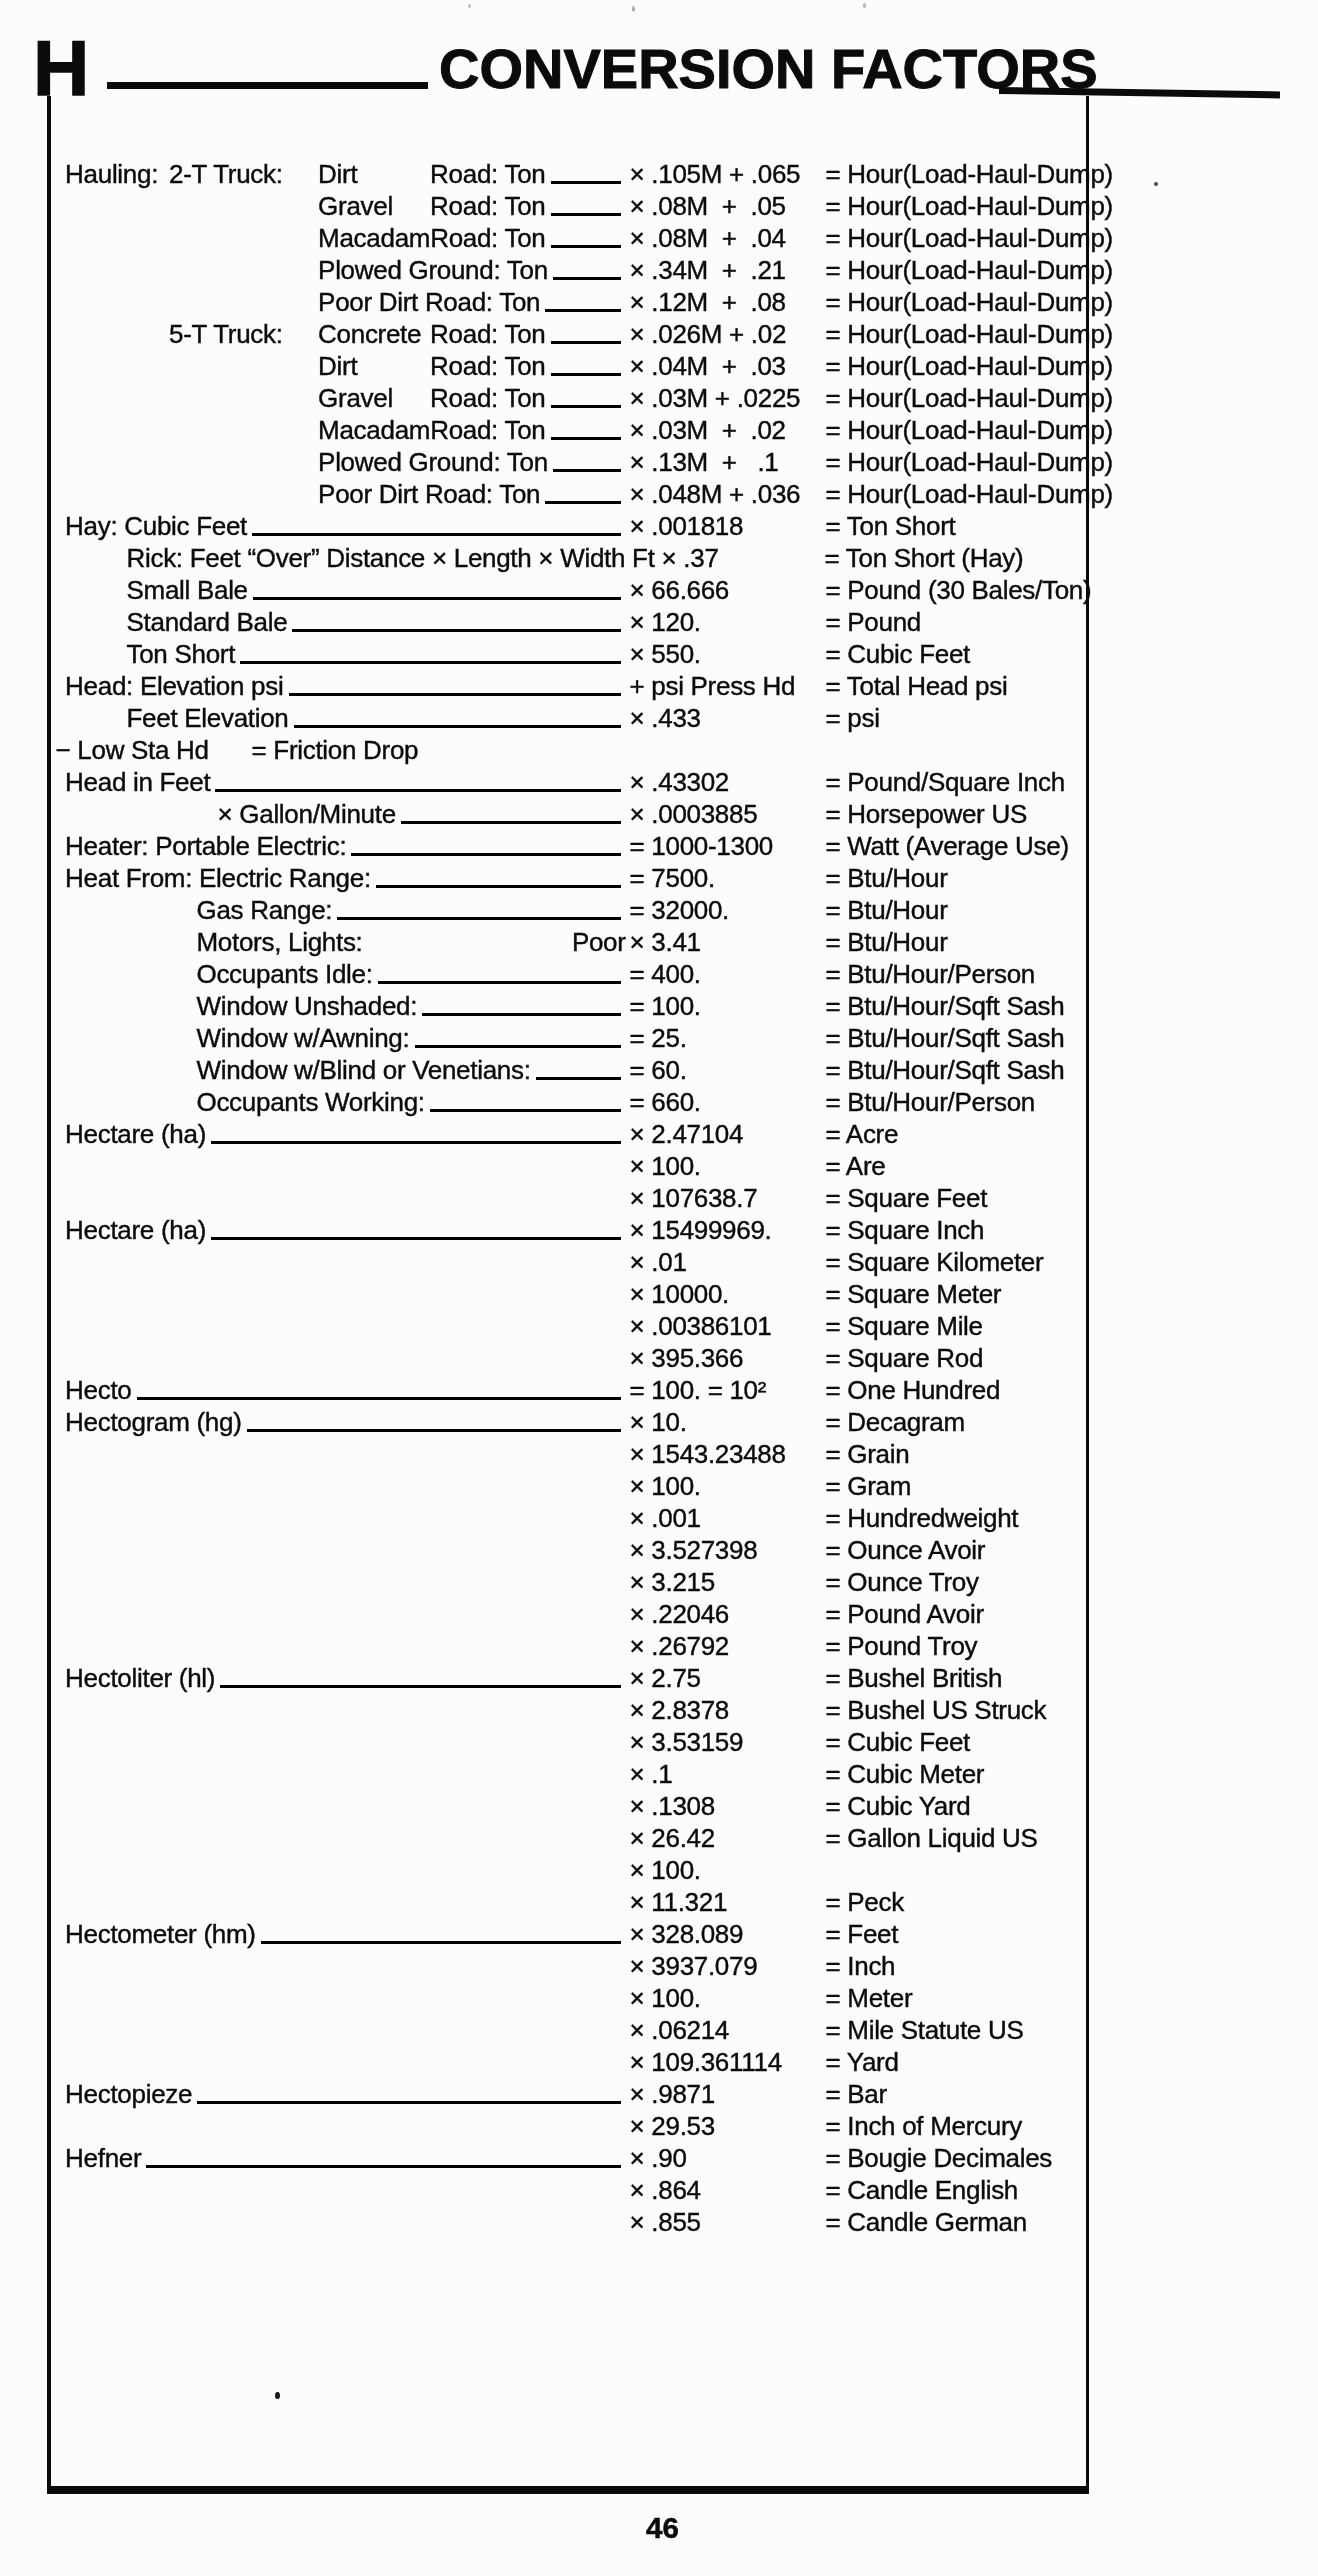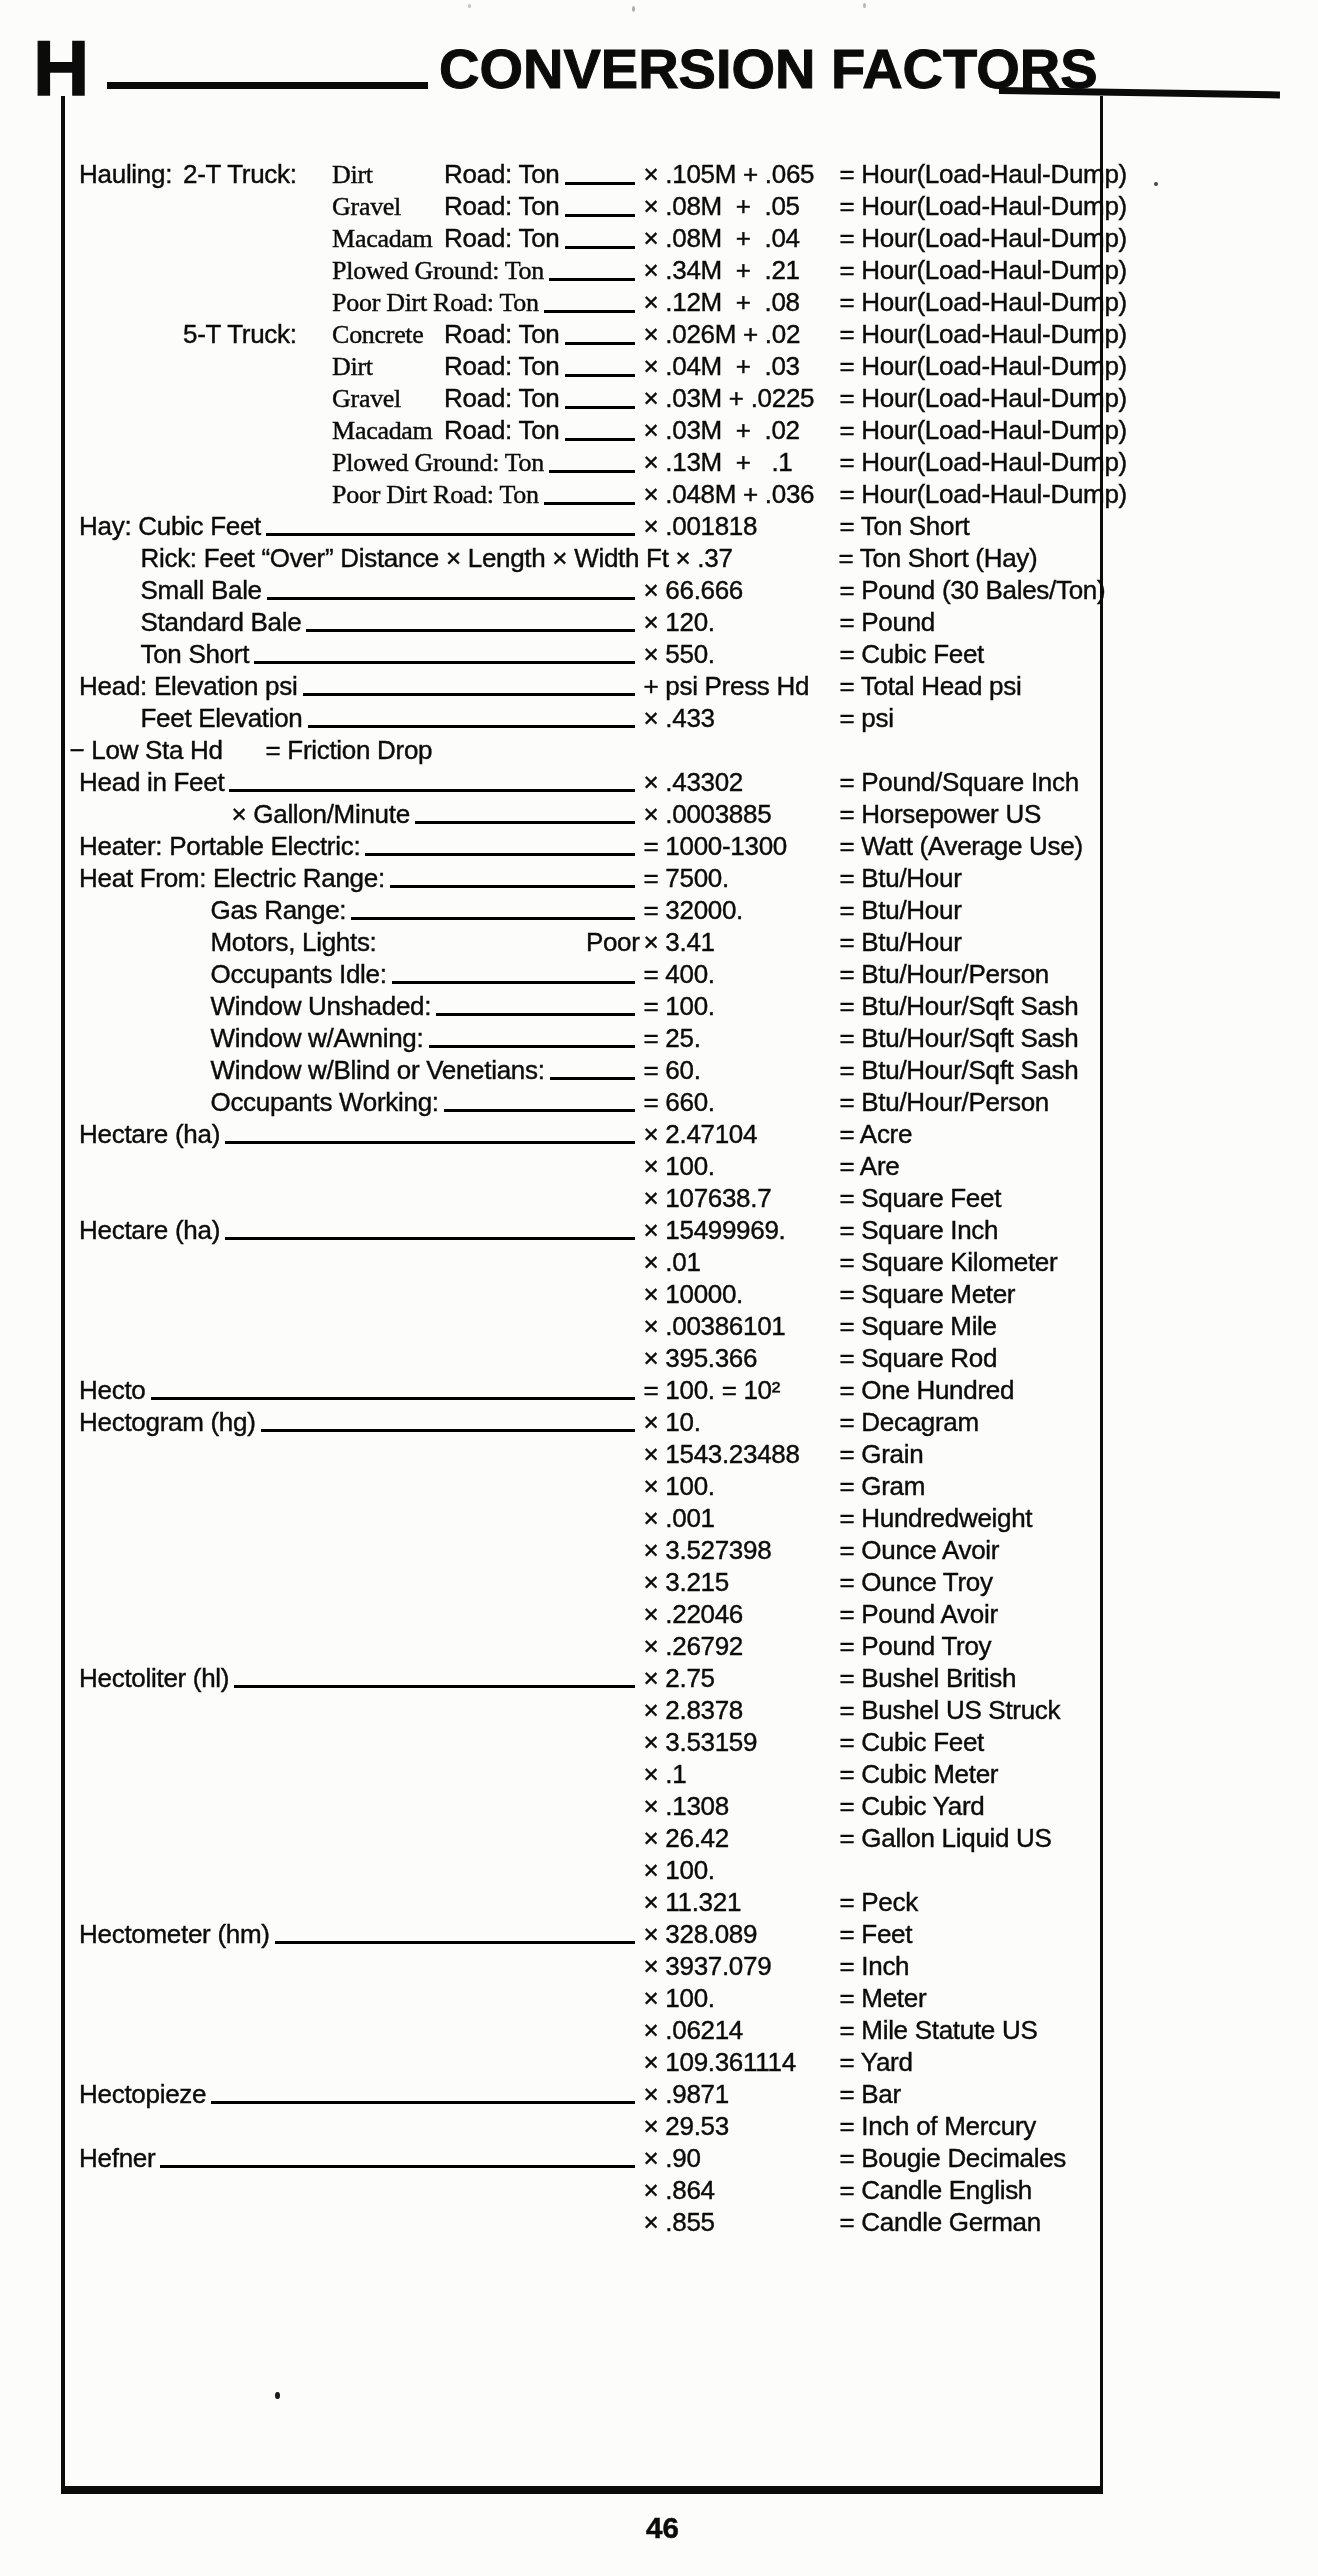--- a/index.html
+++ b/index.html
@@ -9,31 +9,31 @@
   .hletter{position:absolute;left:33px;top:23px;font-size:78px;font-weight:900;
            letter-spacing:-1.3px;-webkit-text-stroke:1.3px #0b0b0b;}
   .rule{position:absolute;background:#0b0b0b;}
   .rule-left{left:107px;top:82px;width:321px;height:7px;}
   .rule-right{left:999px;top:87px;width:281px;height:7px;transform:rotate(0.9deg);transform-origin:left center;}
   .title{position:absolute;left:439px;top:36px;font-size:56px;font-weight:900;
          letter-spacing:0px;-webkit-text-stroke:1px #0b0b0b;white-space:pre;}
   
   .box{position:absolute;left:47px;top:96px;width:1042px;height:2398px;
        border-left:4.5px solid #0b0b0b;border-right:3.9px solid #0b0b0b;border-bottom:8.3px solid #0b0b0b;
-       box-sizing:border-box;margin-left:14px;}
+       box-sizing:border-box;}
   
   .rows{position:absolute;left:4.5px;top:62px;width:1221px;}
   .row{display:flex;align-items:baseline;height:32px;font-size:26px;line-height:32px;
        letter-spacing:-0.3px;-webkit-text-stroke:0.4px #0b0b0b;white-space:pre;}
   .lz{display:flex;align-items:baseline;width:574px;flex:none;min-width:0;}
   .row.wide .lz{width:769px;}
   .seg{flex:none;white-space:pre;}
   .seg.g{margin-left:9.6px;min-width:104px;}
   .seg.t{min-width:149px;}
-  .seg.s{min-width:112px;font-family:Liberation Serif, serif;}
+  .seg.s{min-width:112px;}
   .seg.r{}
   .seg.l0{margin-left:9.6px;}
   .seg.l1{margin-left:71px;}
   .seg.l2{margin-left:141px;}
   .seg.l3{margin-left:162px;}
   .fl{flex:1 1 0;align-self:flex-end;margin:0 9px 5.8px 5.1px;border-bottom:3.2px solid #000;min-width:0;}
   .fl.nb{border-bottom:none;}
   .watt{flex:none;margin-right:3.9px;}
   .op{flex:none;width:196px;white-space:pre;}
   .res{flex:1;white-space:pre;}

